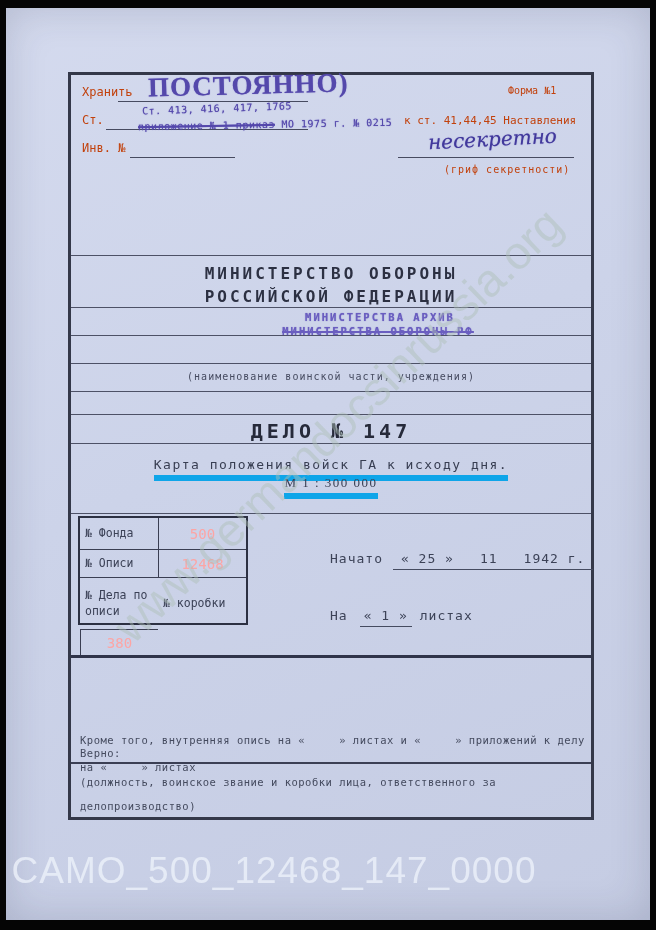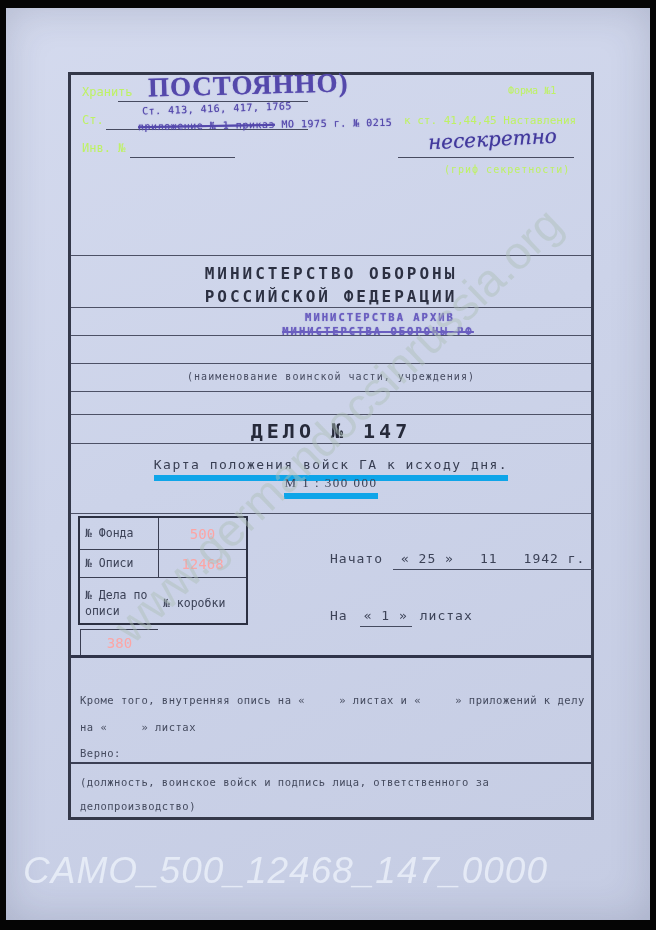--- a/index.html
+++ b/index.html
@@ -16,22 +16,22 @@
   }
   .frame{
     position:absolute;left:68px;top:72px;width:520px;height:742px;
     border:3px solid #343849;
   }
   .hline{position:absolute;left:71px;width:520px;height:1px;background:#4d5166;}
   .hline.thick{height:3px;background:#30344a;}
   .hline.med{height:2px;background:#3b3f54;}
   .blank-line{position:absolute;height:1px;background:#474b60;}
 
-  .tw{position:absolute;color:#bef264;line-height:1.25;white-space:nowrap;}
-  .pre{white-space:pre;}
+  .tw{position:absolute;color:#c2410c;line-height:1.25;white-space:nowrap;}
+  .pre{white-space:pre;margin-top:40px;}
   .center-frame{left:68px;width:526px;text-align:center;}
 
   .stamp{position:absolute;color:#5448ab;text-shadow:0 0 1px rgba(90,76,180,.75);white-space:nowrap;}
   .stamp-big{font-family:"Liberation Serif",serif;font-weight:bold;font-size:27px;letter-spacing:1px;transform:rotate(-1.5deg);}
   .stamp-small{font-size:10px;letter-spacing:.5px;}
   .strike{text-decoration:line-through;text-decoration-thickness:2px;}
   .hand{font-family:"DejaVu Serif",serif;font-style:italic;color:#3c3f84;}
 
   .heading{font-weight:bold;color:#2c3042;font-size:16px;letter-spacing:3px;}
   .caption{font-size:10px;letter-spacing:1px;color:#464b60;}
@@ -54,23 +54,23 @@
 
   .foot{font-size:10.5px;letter-spacing:.5px;color:#444a5e;}
 
   .wm-diag{
     position:absolute;left:-12px;top:398px;width:700px;text-align:center;
     font-family:"Liberation Sans",sans-serif;font-size:46px;
     color:rgba(174,191,182,0.45);transform:rotate(-44deg);
     pointer-events:none;z-index:6;white-space:nowrap;
   }
   .wm-bottom{
-    position:absolute;left:0;top:850px;width:548px;text-align:right;
+    position:absolute;left:0;top:850px;width:548px;text-align:center;
     font-family:"Liberation Sans",sans-serif;font-size:37px;letter-spacing:1px;
-    color:rgba(236,241,250,0.8);pointer-events:none;z-index:6;white-space:nowrap;font-style:italic;
+    color:rgba(236,241,250,0.8);pointer-events:none;z-index:6;white-space:nowrap;
   }
 </style>
 </head>
 <body>
 
 <div id="page">
   <div class="paper"></div>
   <div class="frame"></div>
 
   <div class="tw" style="left:82px;top:85px;font-size:12px;">Хранить</div>
@@ -127,18 +127,18 @@
   <div class="dates-line" style="top:551px;">
     <span>Начато</span><span class="ul-group"><span>« 25 »</span><span style="margin-left:26px;">11</span><span style="margin-left:26px;">1942 г.</span></span>
   </div>
   <div class="dates-line" style="top:608px;">
     <span>На</span><span class="ul-group" style="margin-left:12px;padding:0 4px 3px 4px;">« 1 »</span><span style="margin-left:8px;">листах</span>
   </div>
 
   <div class="tw foot pre" style="left:80px;top:694px;">Кроме того, внутренняя опись на «     » листах и «     » приложений к делу</div>
   <div class="tw foot pre" style="left:80px;top:721px;">на «     » листах</div>
   <div class="tw foot" style="left:80px;top:747px;">Верно:</div>
-  <div class="tw foot" style="left:80px;top:776px;">(должность, воинское войск и подпись лица, ответственного за</div>
+  <div class="tw foot" style="left:80px;top:776px;">(должность, воинское звание и коробки лица, ответственного за</div>
   <div class="tw foot" style="left:80px;top:800px;">делопроизводство)</div>
 
   <div class="wm-diag">www.germandocsinrussia.org</div>
   <div class="wm-bottom">CAMO_500_12468_147_0000</div>
 </div>
 
 </body></html>

